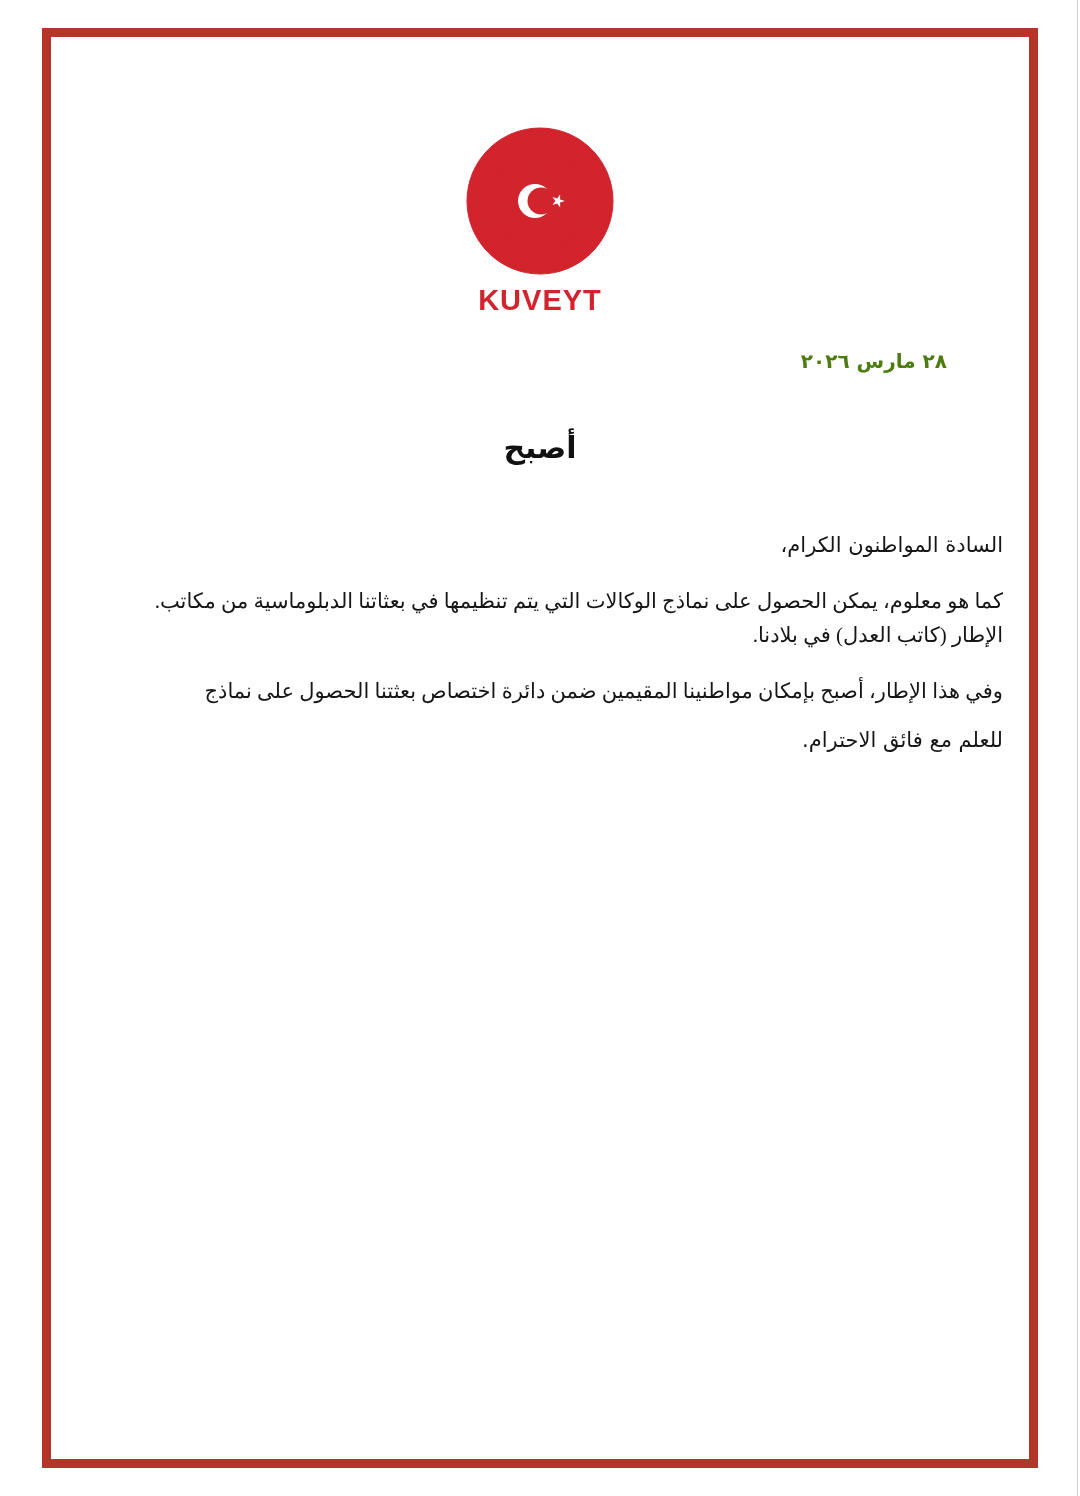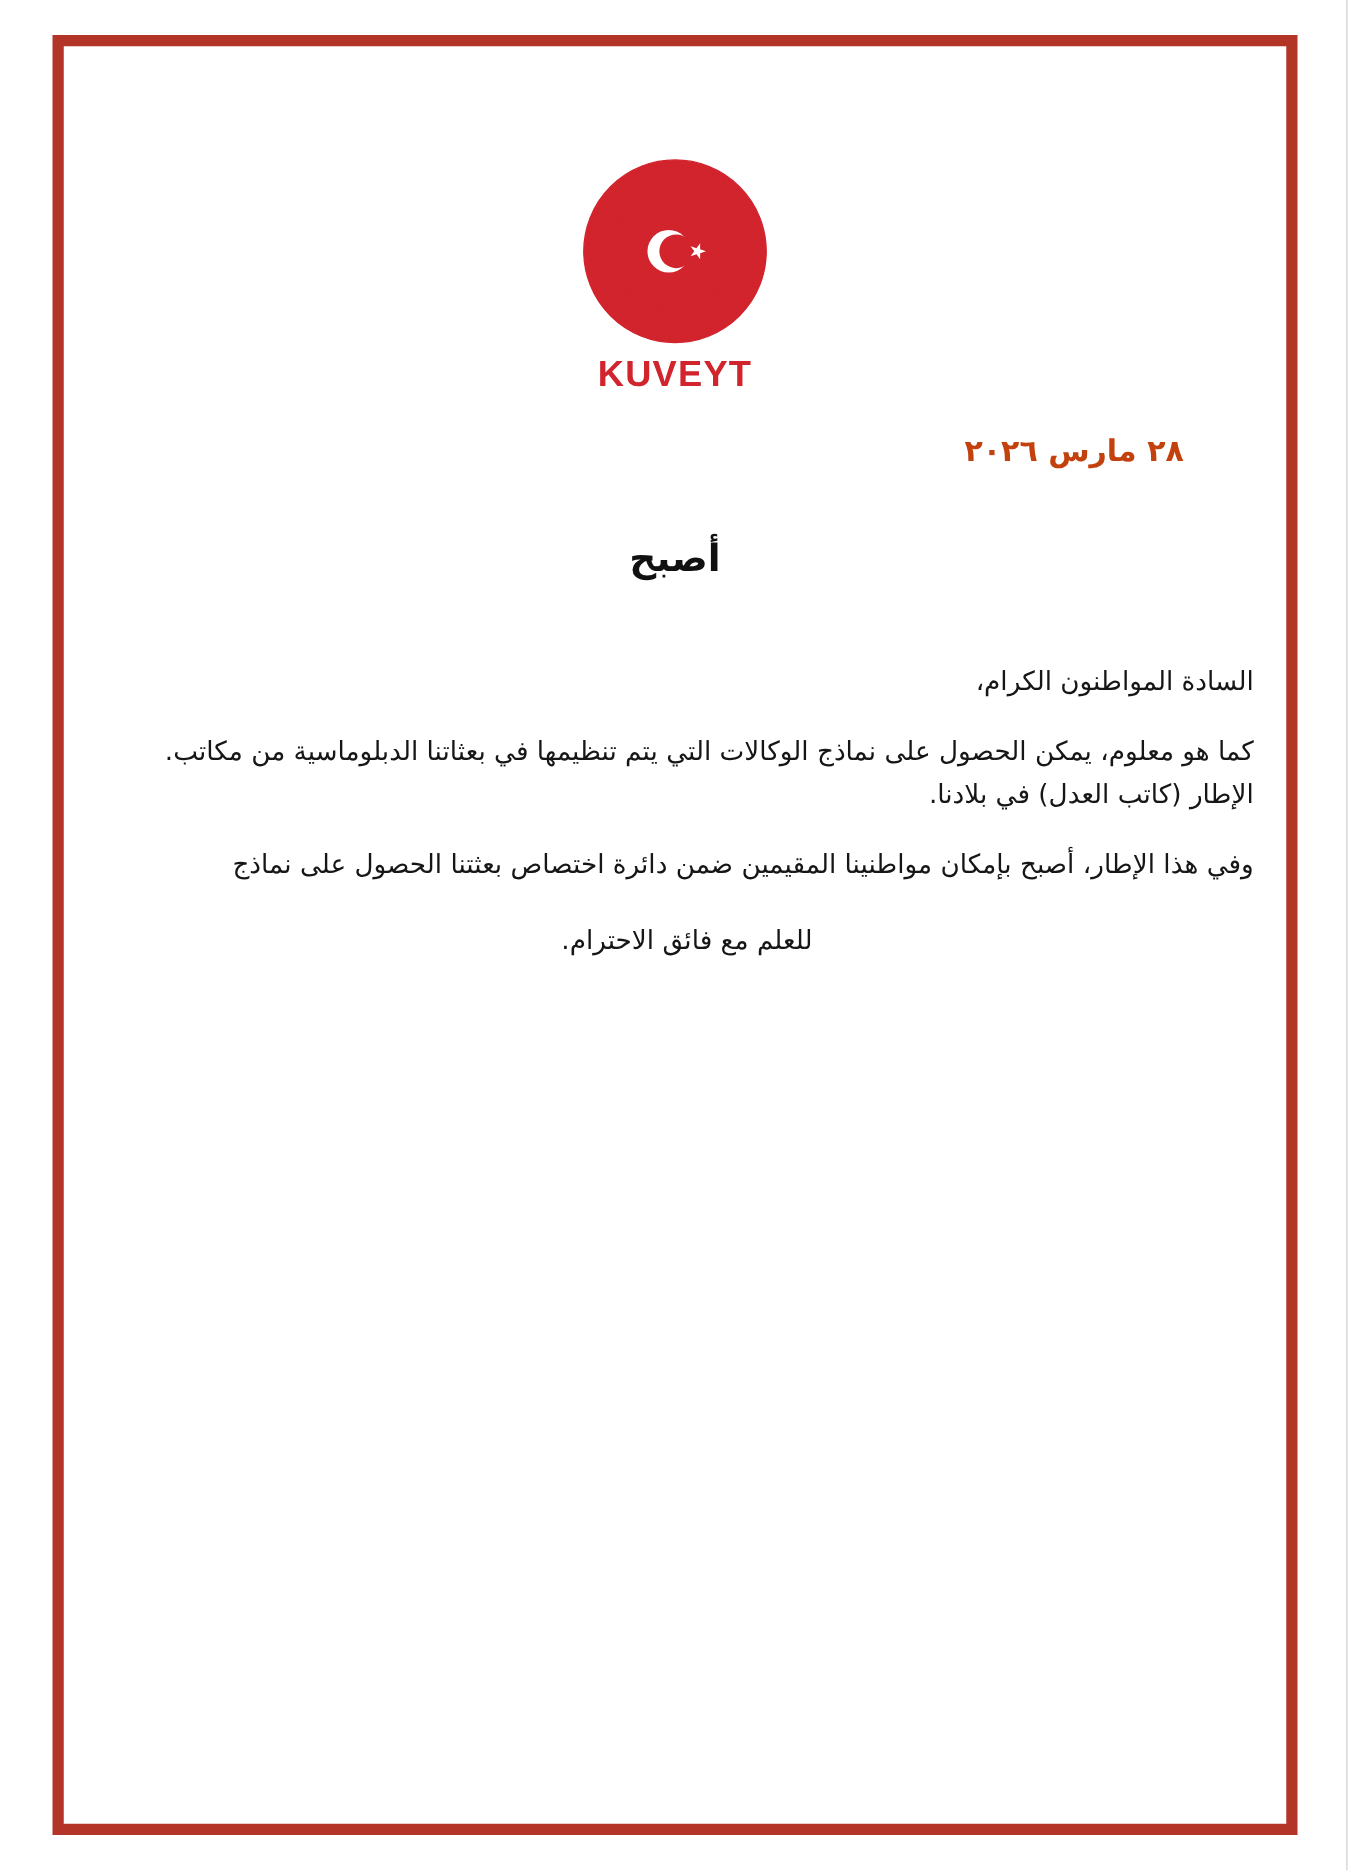--- a/index.html
+++ b/index.html
@@ -35,23 +35,23 @@
     font-weight:bold;
     font-size:29px;
     letter-spacing:1px;
     color:var(--red,#d2242d);
   }
   .date{
     position:absolute;
     top:344px;right:133px;
     direction:rtl;
     font-weight:bold;
-    font-size:24px;
+    font-size:20px;
     line-height:34px;
-    color:#c2410c;
+    color:#4d7c0f;
     white-space:nowrap;
   }
   .title{
     position:absolute;
     left:0;top:430px;width:100%;
     text-align:center;
     direction:rtl;
     font-weight:bold;
     font-size:30px;
     color:#111;
@@ -59,22 +59,22 @@
   .content{
     position:absolute;
     top:528px;right:77px;left:96px;
     direction:rtl;
     text-align:right;
     font-size:21px;
     line-height:34px;
     color:#161616;
   }
   .content .line{white-space:nowrap;}
-  .para{margin-top:22px;}
-  .closing{margin-top:27px;text-align:center;}
+  .para{margin-top:22px;font-family:Liberation Serif, serif;}
+  .closing{margin-top:15px;}
 </style>
 </head>
 <body>
 
 <div class="page">
 
   <div class="frame"></div>
   <div class="edge-line"></div>
 
   <svg class="emblem" viewBox="0 0 160 160" xmlns="http://www.w3.org/2000/svg">

